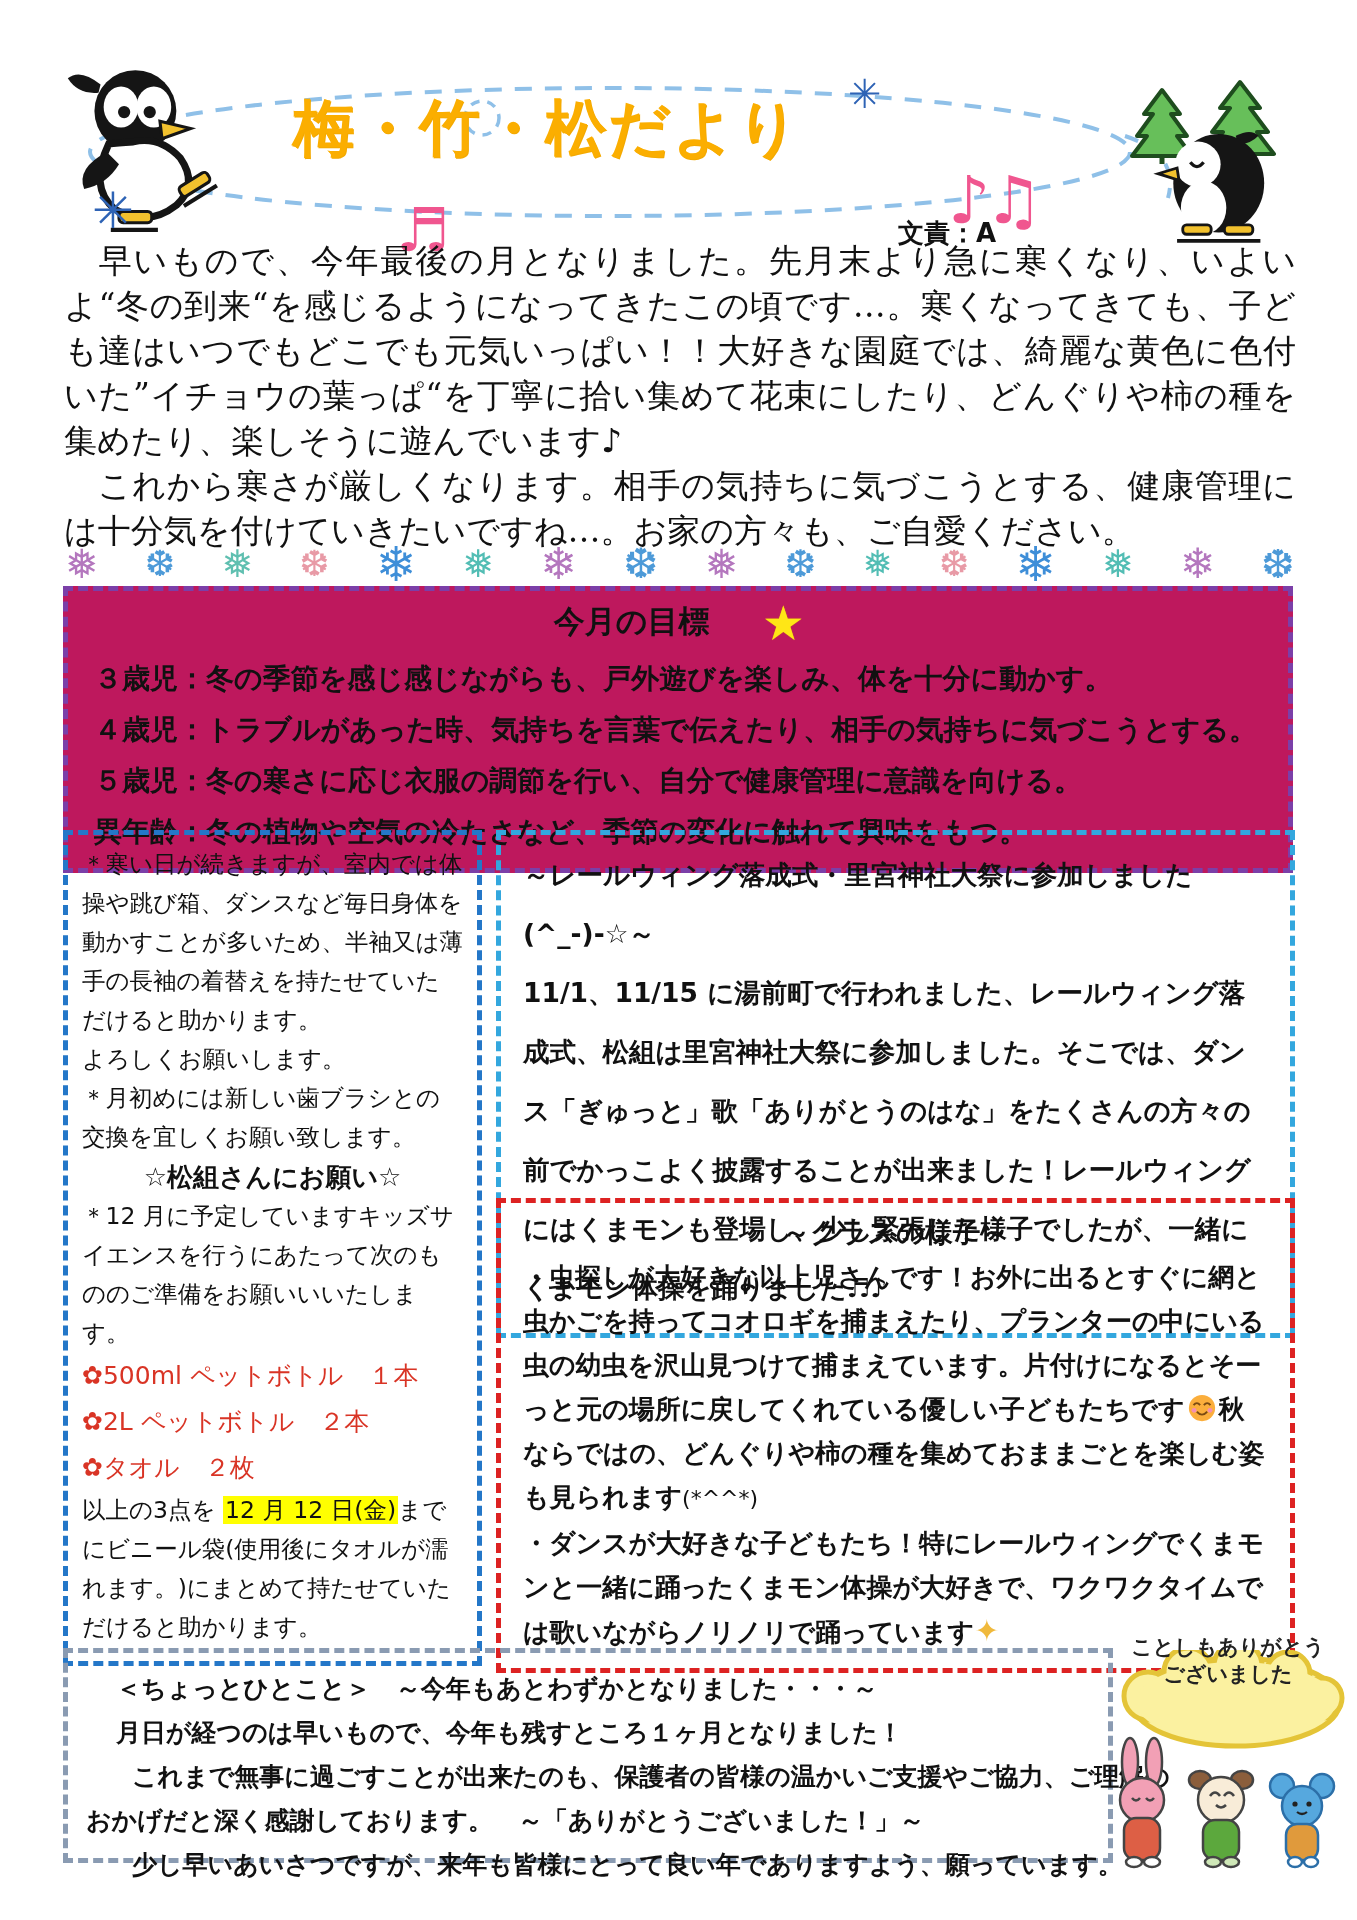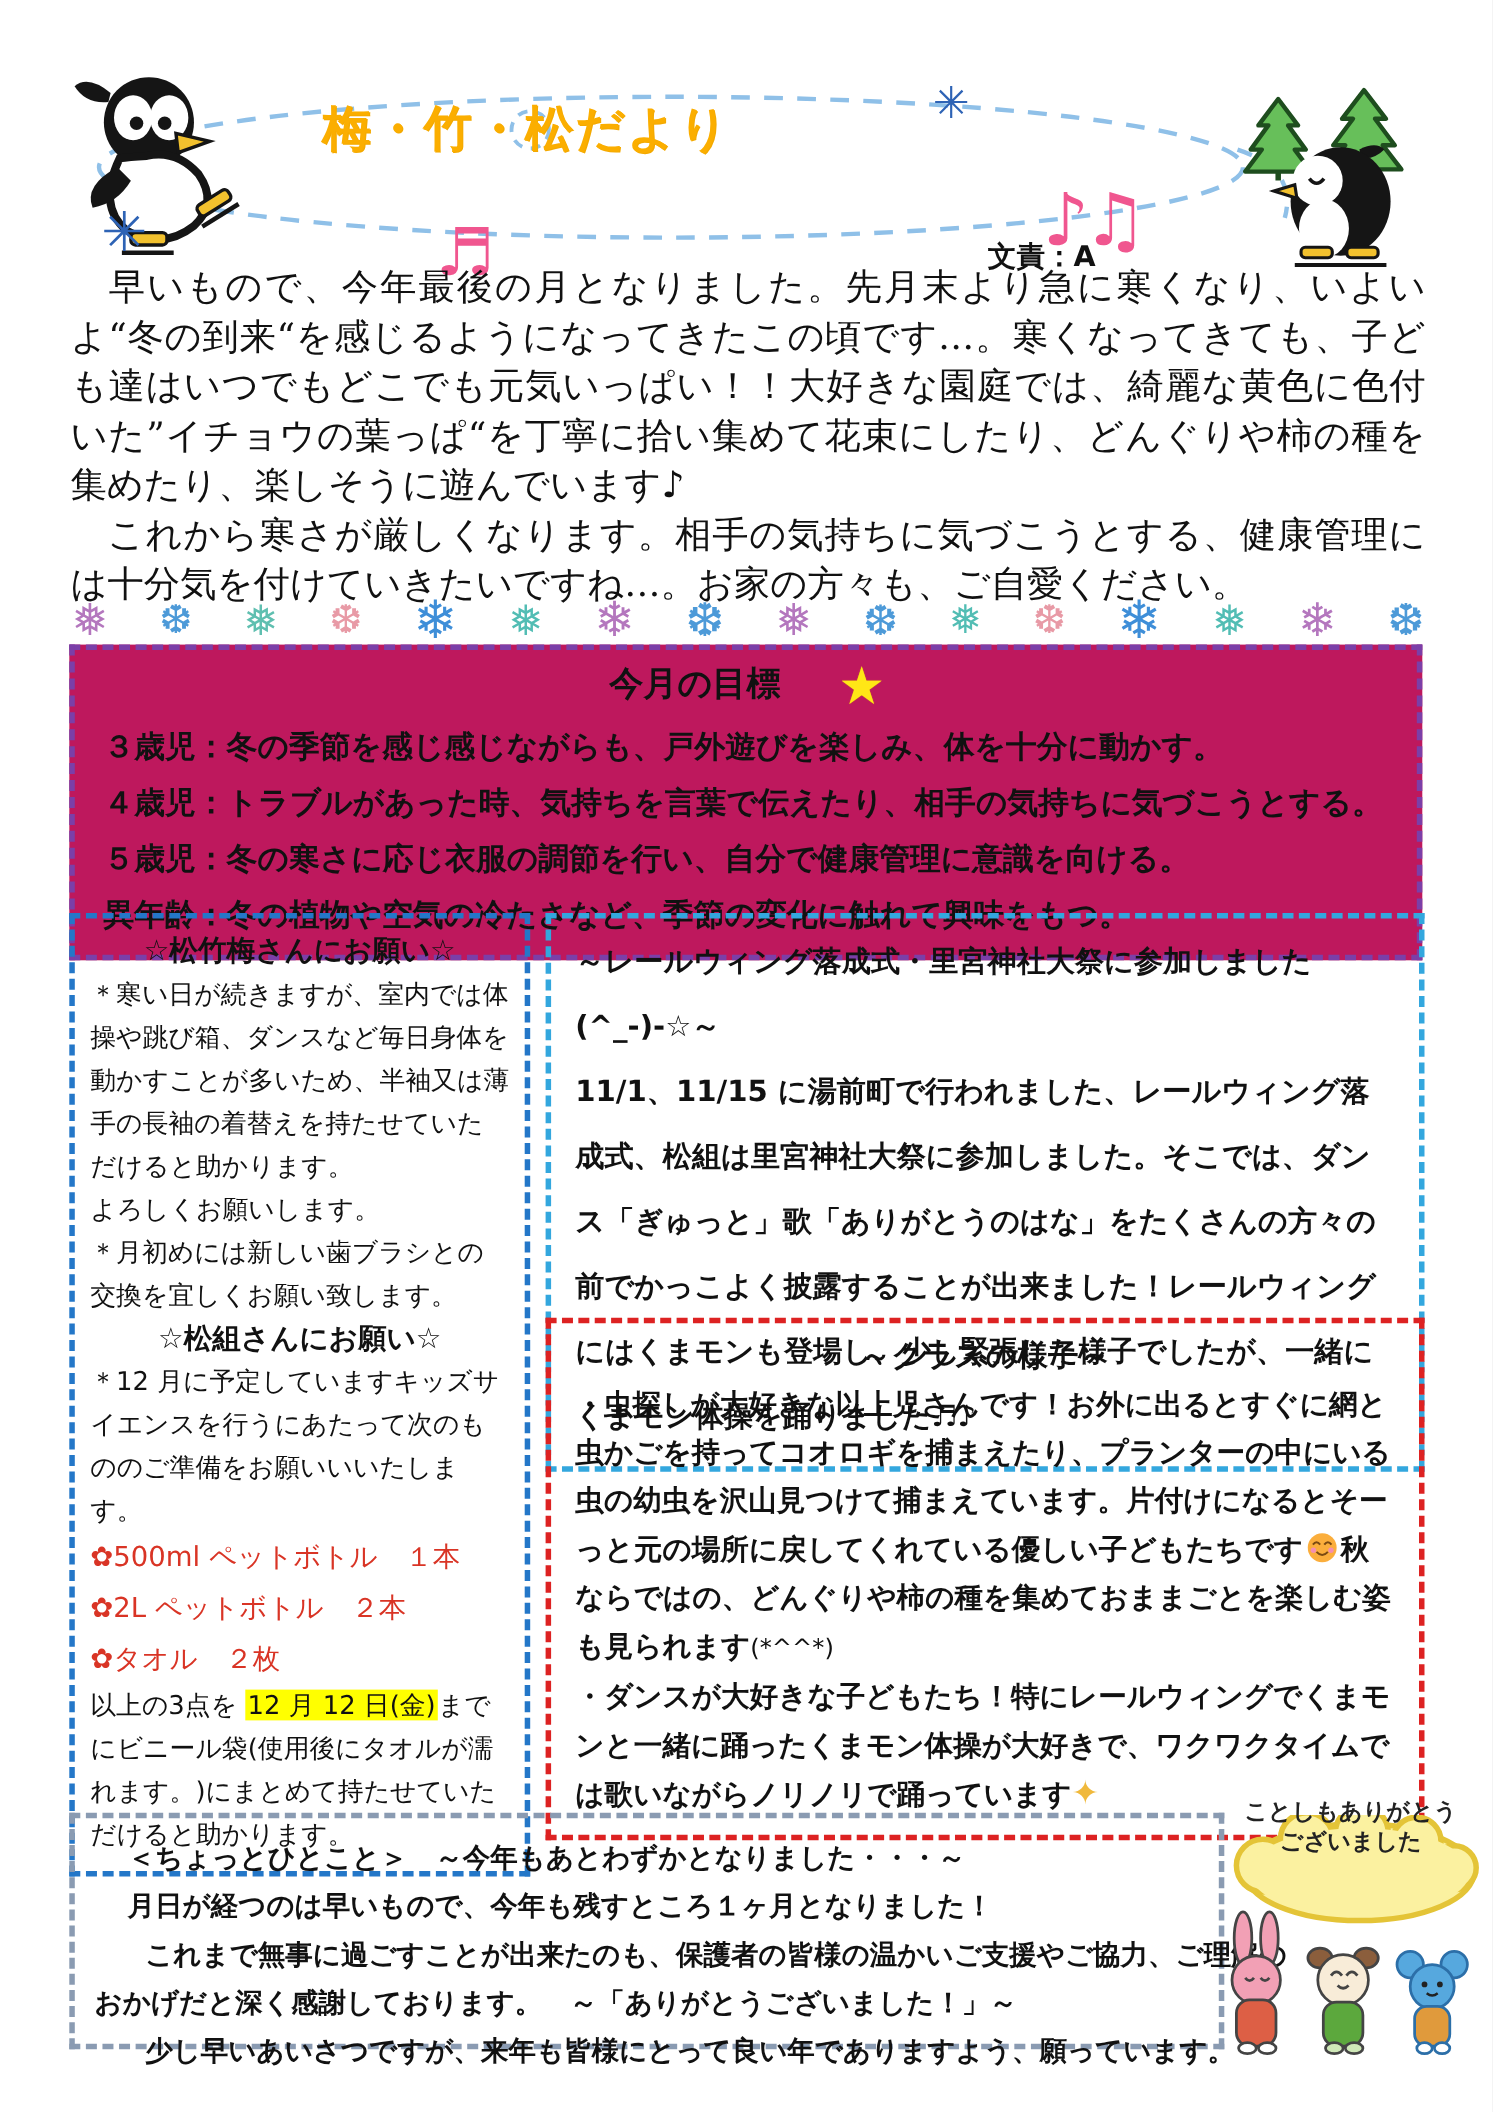--- a/index.html
+++ b/index.html
@@ -7,21 +7,21 @@
   .page{
     position:relative;width:1357px;height:1920px;margin:0 auto;background:#ffffff;
     overflow:hidden;font-family:"DejaVu Sans","Liberation Sans",sans-serif;color:#111;
   }
   
   .swoosh{position:absolute;left:50px;top:66px;width:1170px;height:170px;}
   .penguin-left{position:absolute;left:58px;top:64px;width:208px;height:172px;}
   .penguin-right{position:absolute;left:1143px;top:126px;width:142px;height:120px;}
   .trees{position:absolute;left:1122px;top:78px;width:165px;height:88px;}
   .page-title{
-    position:absolute;left:293px;top:88px;font-size:44px;font-weight:bold;
+    position:absolute;left:293px;top:88px;font-size:61px;font-weight:bold;
     color:var(--title_orange,#FBAE00);letter-spacing:2px;white-space:nowrap;
     text-shadow:1px 1px 0 #f3a900;
   }
   .asterisk{position:absolute;color:var(--blue_star,#2E63B5);font-weight:bold;line-height:1;}
   .asterisk.a1{left:92px;top:186px;font-size:50px;}
   .asterisk.a2{left:848px;top:74px;font-size:40px;}
   .notes{position:absolute;color:var(--pink_note,#F0568F);line-height:1;font-weight:bold;}
   .notes.n1{left:396px;top:200px;font-size:60px;}
   .notes.n2{left:948px;top:168px;font-size:66px;letter-spacing:-6px;}
   .byline{position:absolute;left:898px;top:216px;font-size:26px;font-weight:bold;}
@@ -178,21 +178,20 @@
     </div>
     <div>
         <div class="goal-line">３歳児：冬の季節を感じ感じながらも、戸外遊びを楽しみ、体を十分に動かす。</div>
         <div class="goal-line">４歳児：トラブルがあった時、気持ちを言葉で伝えたり、相手の気持ちに気づこうとする。</div>
         <div class="goal-line">５歳児：冬の寒さに応じ衣服の調節を行い、自分で健康管理に意識を向ける。</div>
         <div class="goal-line">異年齢：冬の植物や空気の冷たさなど、季節の変化に触れて興味をもつ。</div>
       </div>
   </div>
 
   <div class="request-box">
-    <div class="bhead">☆松竹梅さんにお願い☆</div>
     <p>＊寒い日が続きますが、室内では体操や跳び箱、ダンスなど毎日身体を動かすことが多いため、半袖又は薄手の長袖の着替えを持たせていただけると助かります。</p>
     <p>よろしくお願いします。</p>
     <p>＊月初めには新しい歯ブラシとの交換を宜しくお願い致します。</p>
     <div class="bhead">☆松組さんにお願い☆</div>
     <p>＊12 月に予定していますキッズサイエンスを行うにあたって次のもののご準備をお願いいいたします。</p>
     <div>
         <div class="red-item">✿500ml ペットボトル　１本</div>
         <div class="red-item">✿2L ペットボトル　２本</div>
         <div class="red-item">✿タオル　２枚</div>
       </div>

